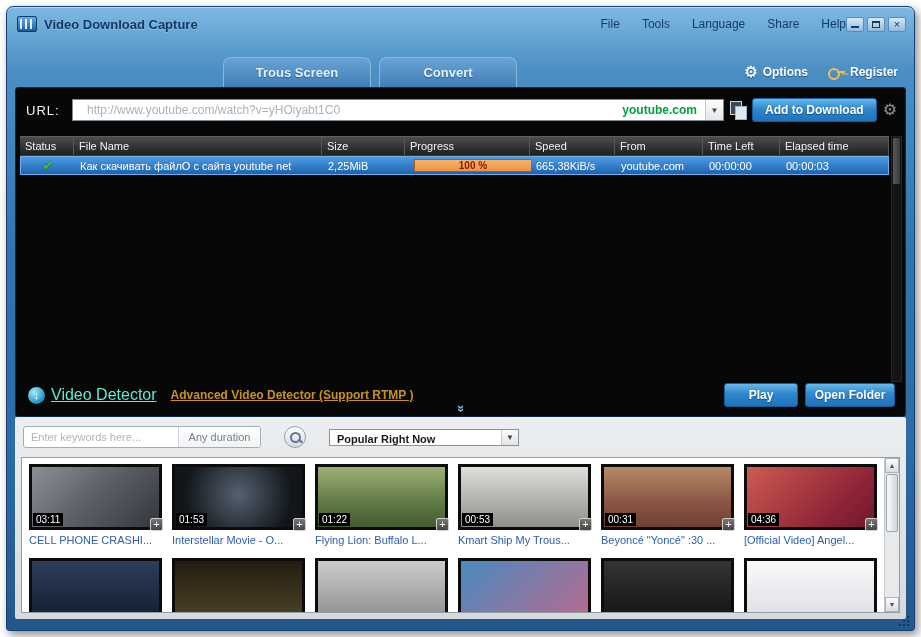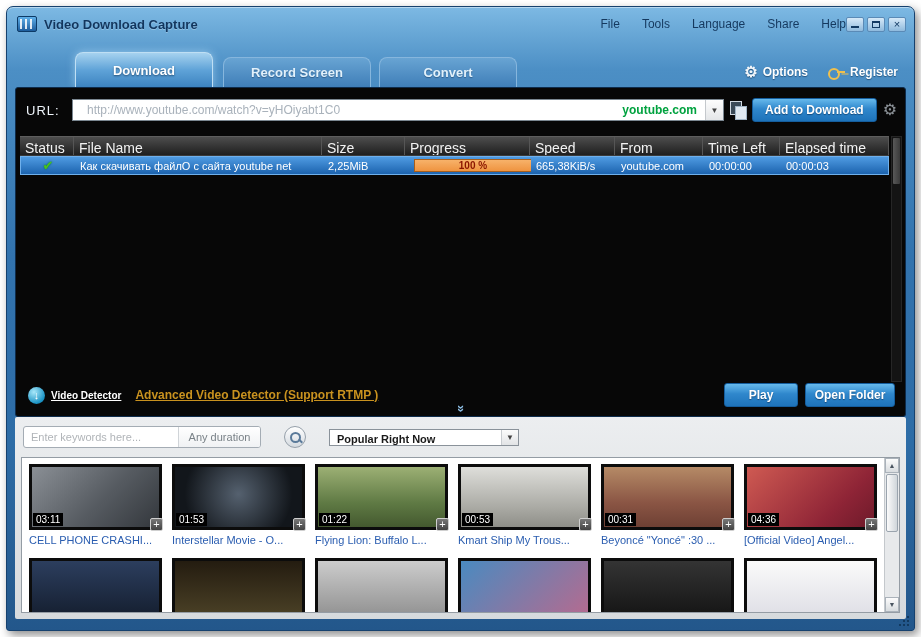--- a/index.html
+++ b/index.html
@@ -66,40 +66,40 @@
   .copy-btn::before { content:""; position:absolute; left:0; top:0; width:10px; height:12px; border:1px solid #cfd8e0; background:#3a4a58; }
   .copy-btn::after { content:""; position:absolute; left:5px; top:5px; width:10px; height:12px; border:1px solid #9fb4c6; background:#dfe9f2; }
   .btn-blue { height:24px; border:1px solid #155e9e; border-radius:3px;
     background:linear-gradient(180deg,#66b9ec 0%,#2f87cc 45%,#1e73ba 100%);
     color:#fff; font-weight:bold; font-size:12px; text-shadow:0 1px 1px rgba(0,30,60,.5);
     display:flex; align-items:center; justify-content:center; padding:0 12px; cursor:default; white-space:nowrap; }
   .panel-gear { font-size:16px; color:#8c9298; line-height:1; }
 
   .grid-header { position:absolute; top:48px; left:4px; right:16px; height:20px; display:flex;
     background:linear-gradient(180deg,#4d4d4d,#1f1f1f); border-top:1px solid #5e5e5e; border-bottom:1px solid #3a3a3a; }
-  .gh-cell { font-size:14px; color:#f2f2f2; padding:3px 0 0 5px; border-right:1px solid #565656; overflow:hidden; white-space:nowrap; }
+  .gh-cell { font-size:11px; color:#f2f2f2; padding:3px 0 0 5px; border-right:1px solid #565656; overflow:hidden; white-space:nowrap; }
   .c0{width:54px;} .c1{width:248px;} .c2{width:83px;} .c3{width:125px;} .c4{width:85px;} .c5{width:88px;} .c6{width:77px;} .c7{flex:1;}
 
   .grid-row { position:absolute; top:68px; left:4px; right:16px; height:19px; display:flex; align-items:center;
     background:linear-gradient(180deg,#4f9be2 0%,#1c63ae 100%); border:1px solid #6fb0ec; }
   .gr-cell { font-size:11px; color:#fff; padding-left:5px; overflow:hidden; white-space:nowrap; }
   .status-check { text-align:center; padding-left:0; color:#49c41d; font-size:13px; text-shadow:0 0 2px #063; }
   .progress-track { width:118px; height:13px; margin-left:3px; border:1px solid #a65e1c; background:#7a4a1c; position:relative; }
   .progress-fill { position:absolute; left:0; top:0; bottom:0; width:100%;
     background:linear-gradient(180deg,#f7b26a,#ef9440); }
   .progress-text { position:absolute; inset:0; text-align:center; font-size:10px; line-height:12px; color:#8b1600; font-weight:bold; }
 
   .v-scrollbar { position:absolute; top:48px; right:3px; width:11px; height:246px; background:#141414; border:1px solid #262626; }
   .v-thumb { position:absolute; top:1px; left:1px; right:1px; height:46px; background:linear-gradient(90deg,#585858,#3a3a3a); border-radius:1px; }
 
   .detector-row { position:absolute; top:294px; left:12px; right:10px; height:26px; display:flex; align-items:center; gap:14px; }
   .vd-icon { width:17px; height:17px; border-radius:50%; flex:0 0 auto;
     background:radial-gradient(circle at 35% 30%, #a8e8fa, #1b93c4 70%, #0c6a94);
     color:#fff; font-size:11px; font-weight:bold; text-align:center; line-height:16px; }
-  .link-green { color:#ffffff; font-size:10px; font-weight:bold; text-decoration:underline; margin-left:-8px; }
+  .link-green { color:#5eead4; font-size:16px; font-weight:normal; text-decoration:underline; margin-left:-8px; }
   .link-orange { color:#c9921f; font-size:12px; font-weight:bold; text-decoration:underline; }
   .detector-buttons { margin-left:auto; display:flex; gap:7px; }
   .btn-play { width:74px; } .btn-batch { width:112px; } .btn-folder { width:90px; }
   .collapse-chevron { position:absolute; bottom:1px; left:50%; transform:translateX(-50%) rotate(90deg);
     color:#8fc0e8; font-size:13px; font-weight:bold; line-height:1; cursor:default; }
 
   
   .lower-panel { position:absolute; top:410px; left:8px; right:8px; height:202px;
     background:linear-gradient(180deg,#eceef0 0%,#d6dadd 100%); border-radius:2px; }
   .search-row { position:absolute; top:8px; left:8px; right:10px; height:24px; display:flex; align-items:center; gap:23px; }
@@ -178,22 +178,21 @@
           <span class="min-glyph"></span>
         </div>
       <div class="win-btn">
           <span class="max-glyph"></span>
         </div>
       <div class="win-btn">×</div>
     </div>
   </div>
 
   <div class="tabbar">
-    <div class="tab active">Download</div>
-    <div class="tab inactive t-record">Record Screen</div>
+    <div class="tab inactive t-record">Trous Screen</div>
     <div class="tab inactive t-convert">Convert</div>
     <div class="tab-actions">
       <div class="tab-action">
         <span class="gear-glyph">⚙</span>
         <span>Options</span>
       </div>
       <div class="tab-action">
         <span class="key-icon"></span>
         <span>Register</span>
       </div>

